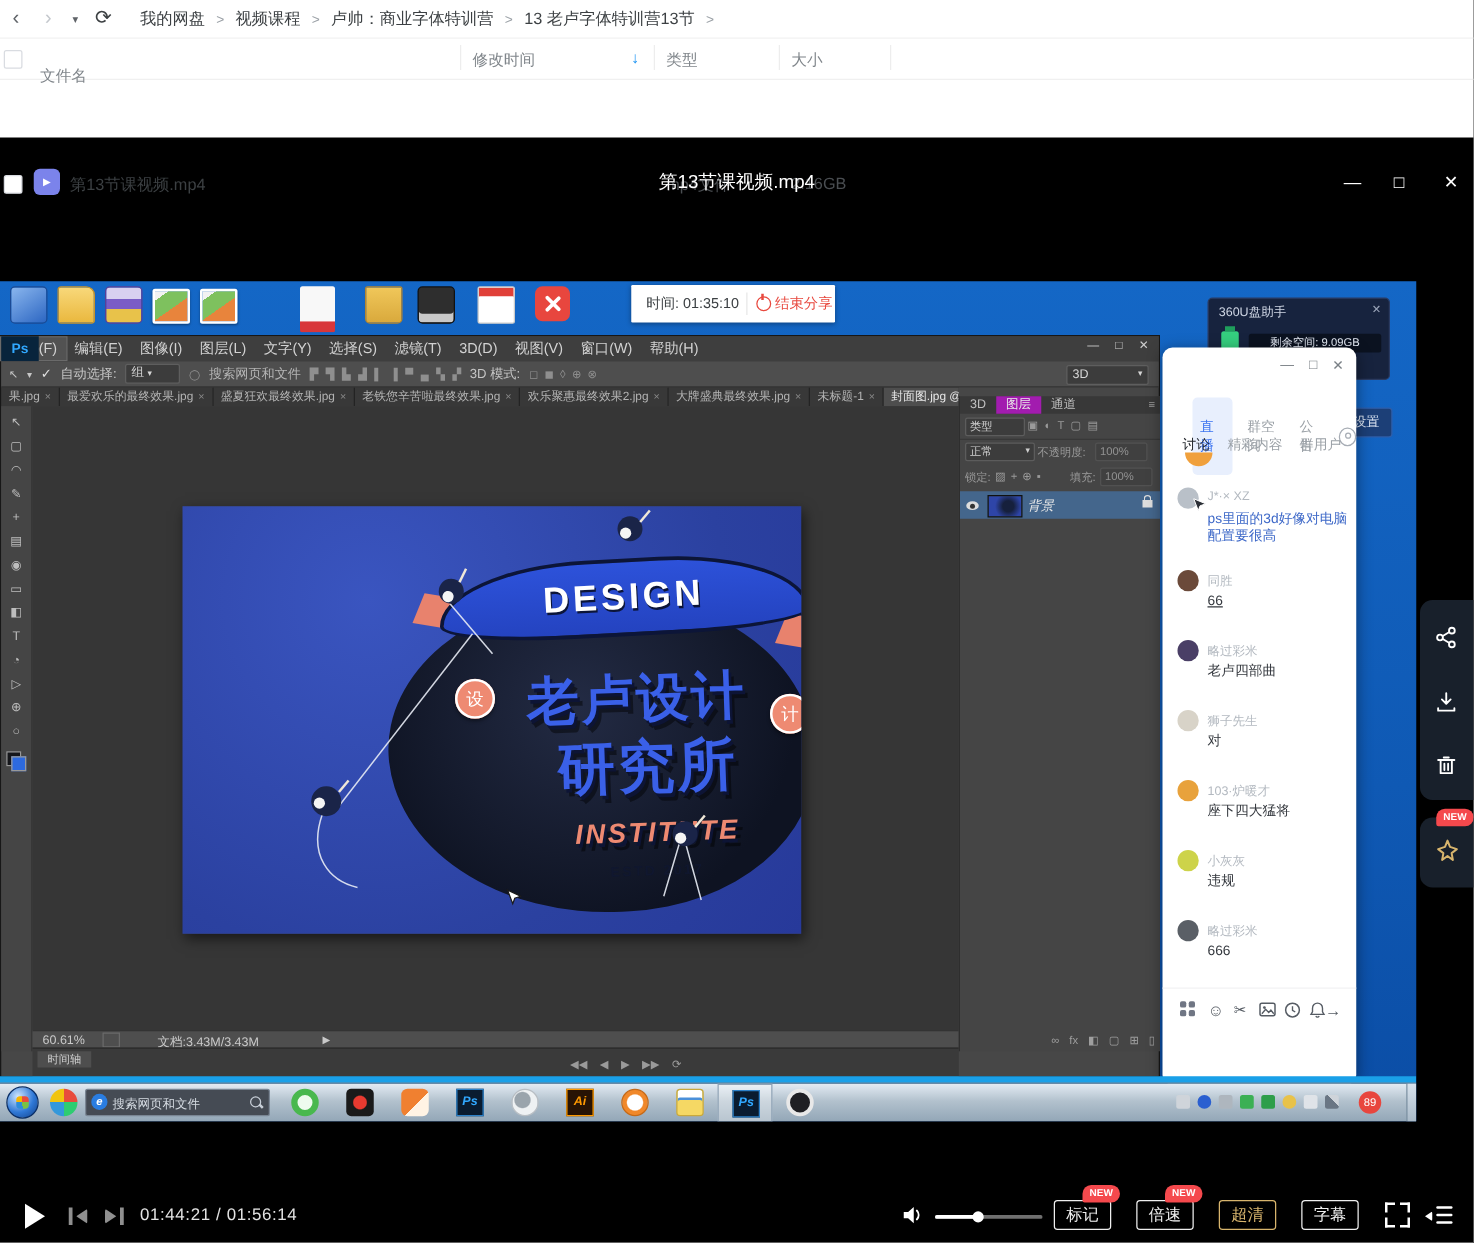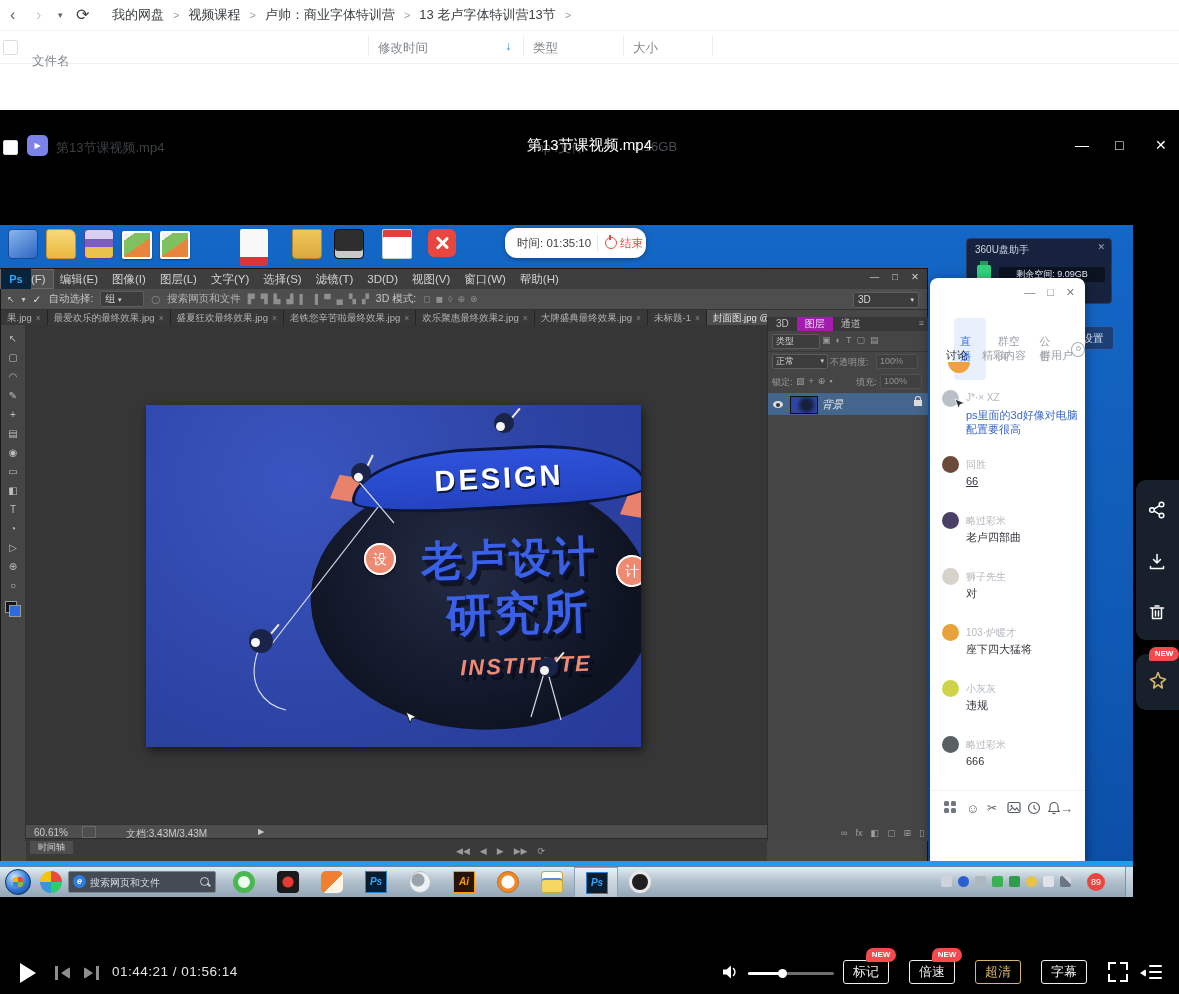--- a/index.html
+++ b/index.html
@@ -28,21 +28,21 @@
   .di2{background:linear-gradient(#f8d87a,#eab83e);border:1px solid #c9952a;border-radius:3px 7px 3px 3px}
   .di3{background:linear-gradient(#d8d0f0 32%,#7a5cc6 32% 62%,#e8c24a 62%);border:1px solid #5a3f98}
   .di4,.di5{background:linear-gradient(145deg,#f2f2f2 18%,#7ec15e 18% 55%,#e8843c 55%);border:2px solid #fff;box-shadow:0 1px 2px rgba(0,0,0,.4);border-radius:2px;width:26px;height:24px;top:6px}
   .di6{background:#f8f8f8;border-radius:2px;border-bottom:9px solid #d8363a}
   .di7{background:linear-gradient(#f0c75a,#d9a93c);border:1px solid #b8862a;border-radius:2px 2px 4px 4px}
   .di8{background:#2e2e2e;border:1px solid #111;box-shadow:inset 0 -7px 0 #c8c8c8}
   .di9{background:#fff;border-radius:2px;box-shadow:inset 0 7px 0 #e04038;border:1px solid #ccc}
   .di10{background:#e8463e;border-radius:6px}
   .di10::before,.di10::after{content:"";position:absolute;left:13px;top:6px;width:2.5px;height:16px;background:#fff;border-radius:2px}
   .di10::before{transform:rotate(45deg)}.di10::after{transform:rotate(-45deg)}
-  .sharepill{position:absolute;left:505px;top:3px;width:141px;height:30px;background:#fff;border-radius:12px;box-shadow:0 1px 4px rgba(0,0,0,.35);font-size:11.5px}
+  .sharepill{position:absolute;left:505px;top:3px;width:163px;height:30px;background:#fff;border-radius:1px;box-shadow:0 1px 4px rgba(0,0,0,.35);font-size:11.5px}
   .pwr{position:absolute;left:100px;top:9px;width:10px;height:10px;border:1.5px solid #e8493f;border-radius:50%}
   .pwr::after{content:"";position:absolute;left:3.2px;top:-3px;width:1.8px;height:5px;background:#e8493f}
   .usb{position:absolute;left:966px;top:13px;width:144px;height:64px;background:#17233e;border:1px solid #2a3a60;border-radius:4px}
   .usbdrv{position:absolute;left:10px;top:26px;width:14px;height:20px;background:#35d07f;border-radius:2px}
   .usbdrv::after{content:"";position:absolute;left:3px;top:-4px;width:8px;height:4px;background:#1f9e5c}
   .usbspace{position:absolute;left:32px;top:28px;right:6px;height:15px;background:#0b1220;border-radius:2px;color:#e8eef8;font-size:9px;text-align:center;line-height:15px}
   .usbbar{position:absolute;left:34px;top:50px;width:42px;height:3px;background:#f59a2a}
   .setchip{position:absolute;left:1072px;top:101px;width:40px;height:22px;background:#1c3f77;border:1px solid #2f5ea8;border-radius:3px;color:#dfe8f5;font-size:10.5px;text-align:center;line-height:22px}
   
   .ps{position:absolute;left:0;top:43px;width:928px;height:594px;background:#474747;border:1px solid #171717;box-sizing:border-box}

